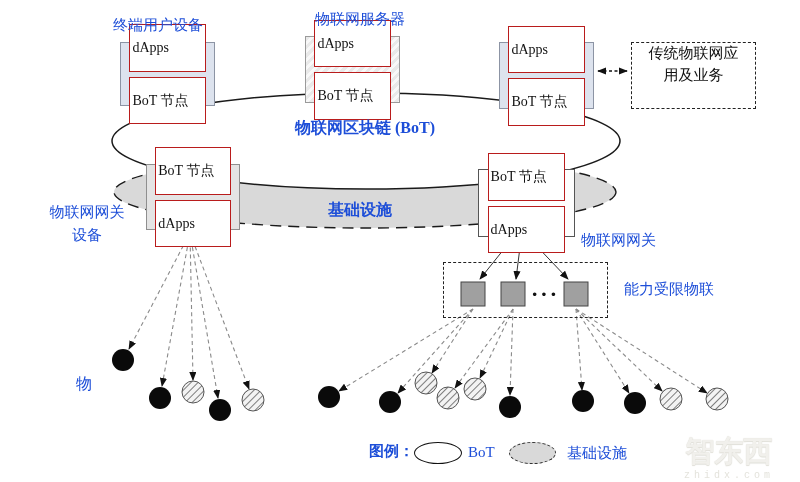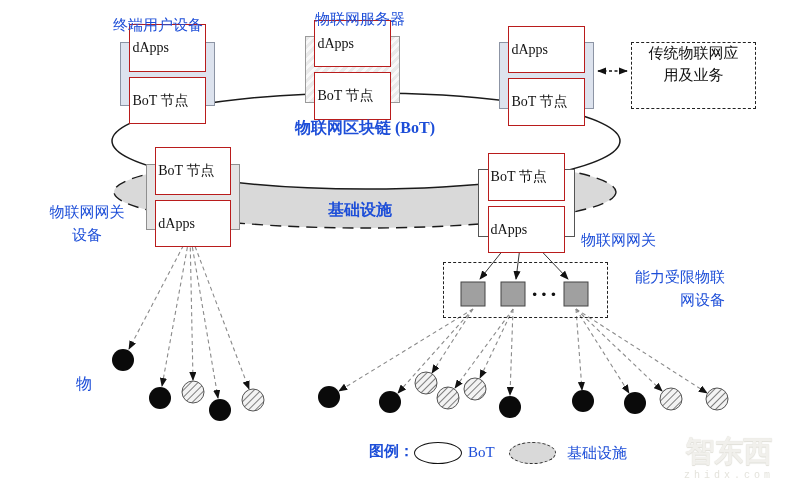--- a/index.html
+++ b/index.html
@@ -141,23 +141,22 @@
   </div>
 
   <div class="devbox whitebg" style="left:478px;top:169px;width:97px;height:68px;">
     <div class="chip">BoT 节点</div>
     <div class="chip">dApps</div>
   </div>
   <div class="lbl" style="left:581px;top:211px;margin-top:20px;">物联网网关</div>
 
   <div class="dashedbox" style="left:443px;top:262px;width:165px;height:56px;"></div>
   <div class="ellipsis" style="left:531px;top:281px;">···</div>
-  <div class="lbl ctr" style="left:613px;top:266px;width:112px;line-height:1.5;text-align:right;">
+  <div class="lbl ctr" style="left:613px;top:278px;width:112px;line-height:1.5;">
     <div>能力受限物联</div>
-    <div>网设备</div>
   </div>
 
   <div class="lbl ctr" style="left:34px;top:371px;width:100px;line-height:1.6;font-size:16px;">
     <div>物</div>
   </div>
 
   <div class="lbl bold" style="left:349px;top:442px;margin-left:20px;">图例：</div>
   <div class="legend-ell ell-bot" style="left:414px;top:442px;"></div>
   <div class="lbl" style="left:468px;top:444px;text-align:right;">BoT</div>
   <div class="legend-ell ell-infra" style="left:509px;top:442px;"></div>

